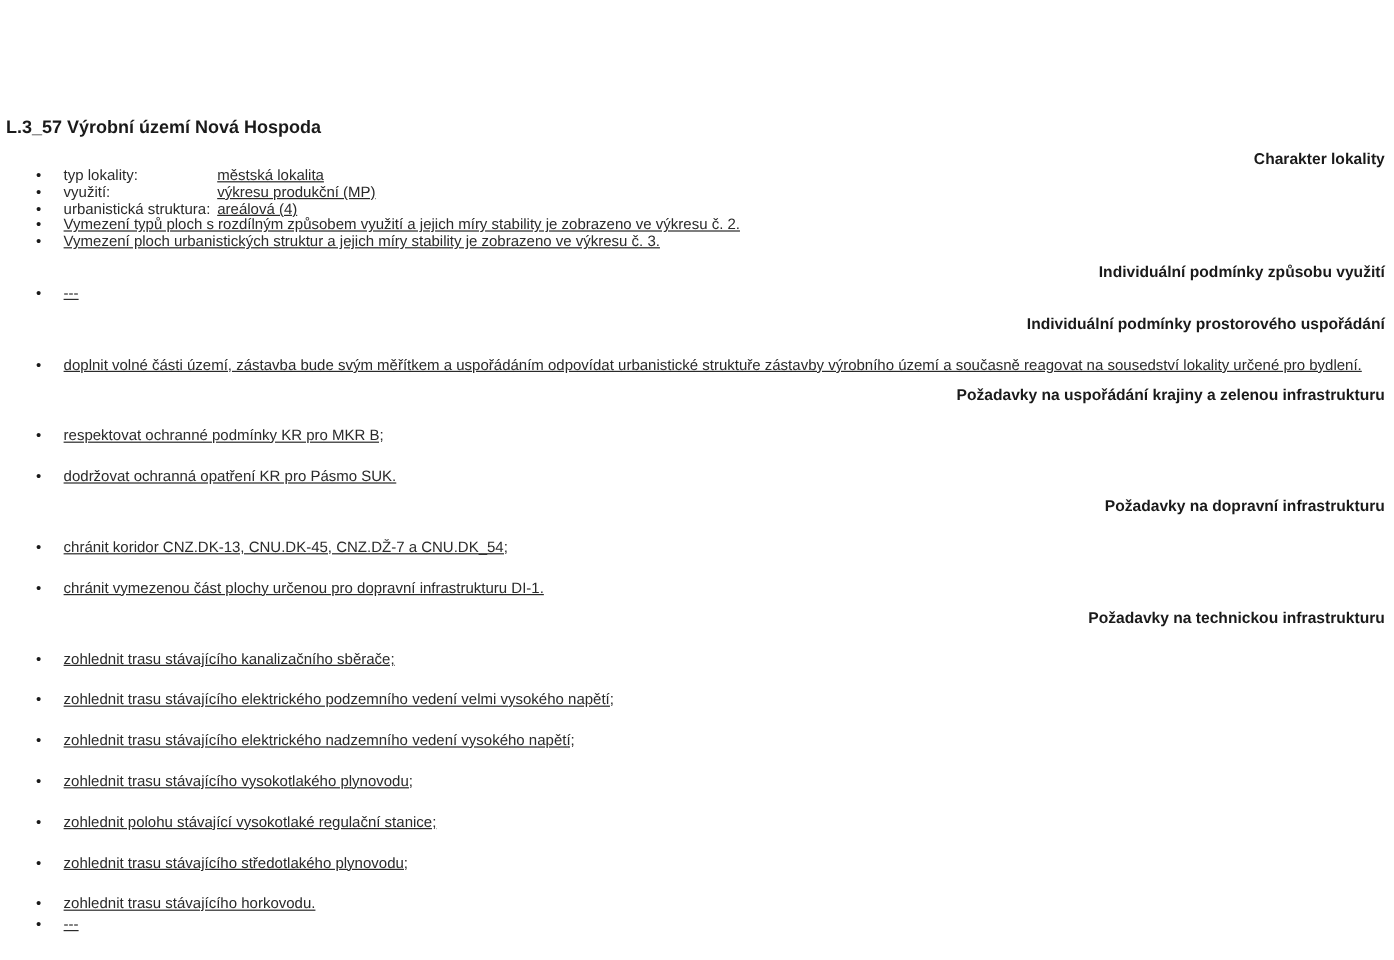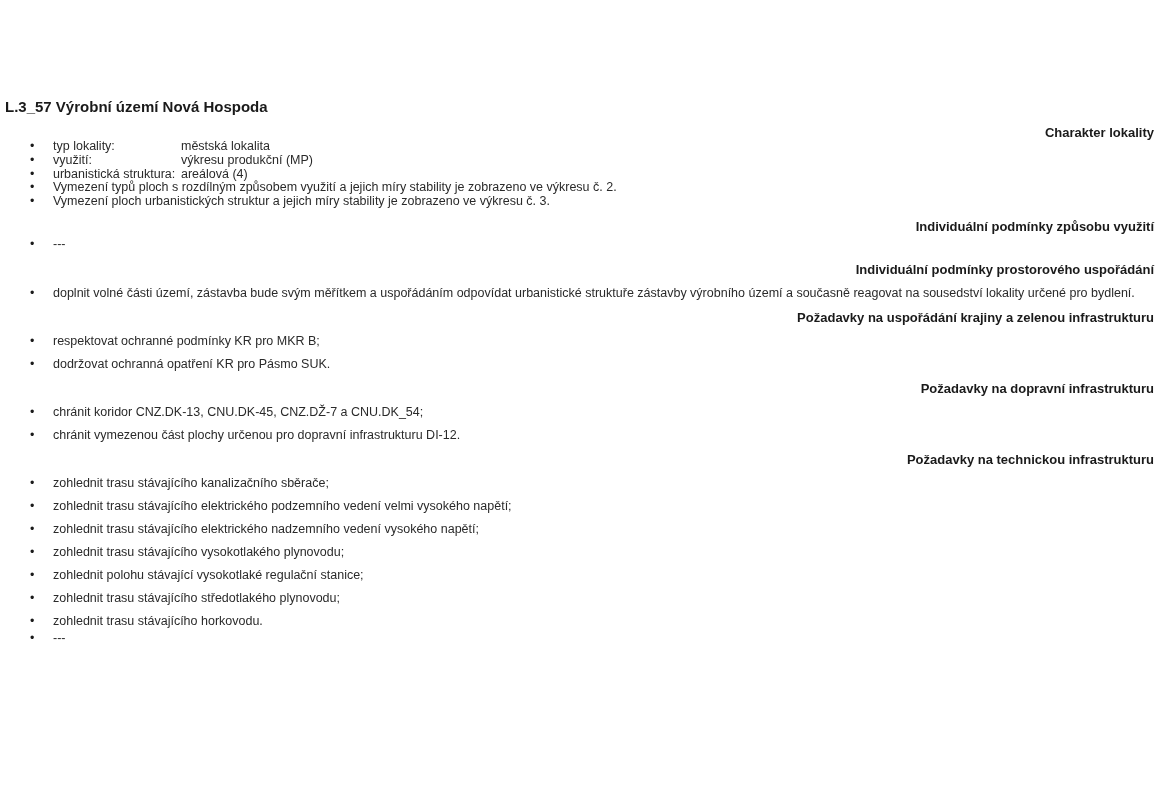--- a/index.html
+++ b/index.html
@@ -28,34 +28,35 @@
     color: #1a1a1a;
     margin: 10px 0 0 0;
     text-align: right;
   }
   ul.list {
     list-style: none;
     margin: 0;
     padding: 0;
     font-size: 12.5px;
     color: #2a2a2a;
+    text-decoration: underline;
   }
   .list li {
     position: relative;
     padding-left: 48px;
   }
   .list li::before {
     content: "\2022";
     position: absolute;
     left: 25px;
     top: 0;
     color: #1a1a1a;
   }
   .tight li  { line-height: 13.8px; }
-  .spaced li { line-height: 14px; margin-top: 9px; }
+  .spaced li { line-height: 14px; margin-top: 20px; }
   .dash li   { line-height: 13.8px; margin-top: 4px; }
   .lbl {
     display: inline-block;
     min-width: 128px;
   }
 </style>
 </head>
 <body>
 
 <div class="page">
@@ -92,21 +93,21 @@
     <ul class="list spaced">
       <li>respektovat ochranné podmínky KR pro MKR B;</li>
       <li>dodržovat ochranná opatření KR pro Pásmo SUK.</li>
     </ul>
   </section>
 
   <section>
     <h2 class="h">Požadavky na dopravní infrastrukturu</h2>
     <ul class="list spaced">
       <li>chránit koridor CNZ.DK-13, CNU.DK-45, CNZ.DŽ-7 a CNU.DK_54;</li>
-      <li>chránit vymezenou část plochy určenou pro dopravní infrastrukturu DI-12.</li>
+      <li>chránit vymezenou část plochy určenou pro dopravní infrastrukturu DI-1.</li>
     </ul>
   </section>
 
   <section>
     <h2 class="h">Požadavky na technickou infrastrukturu</h2>
     <ul class="list spaced">
       <li>zohlednit trasu stávajícího kanalizačního sběrače;</li>
       <li>zohlednit trasu stávajícího elektrického podzemního vedení velmi vysokého napětí;</li>
       <li>zohlednit trasu stávajícího elektrického nadzemního vedení vysokého napětí;</li>
       <li>zohlednit trasu stávajícího vysokotlakého plynovodu;</li>

